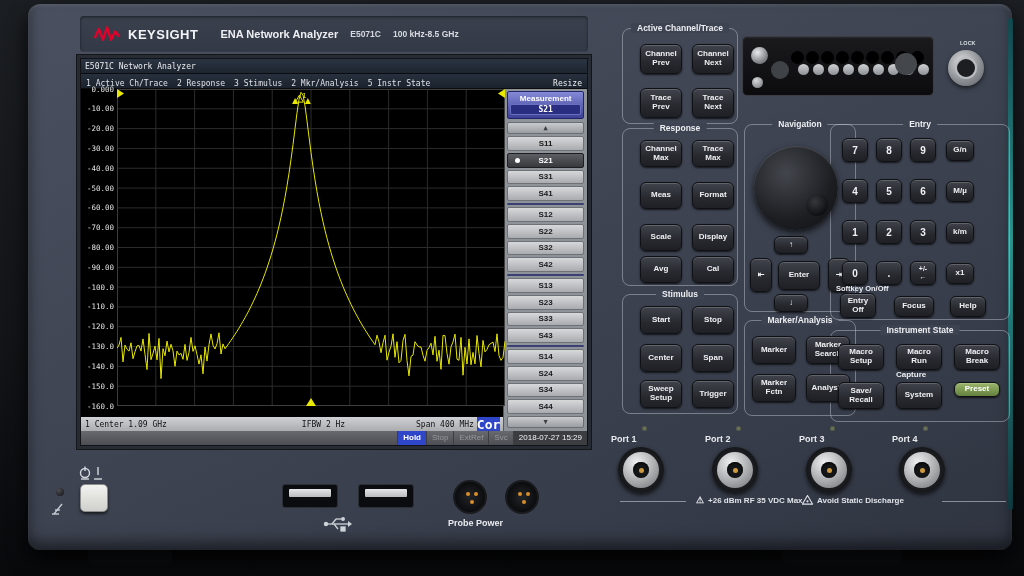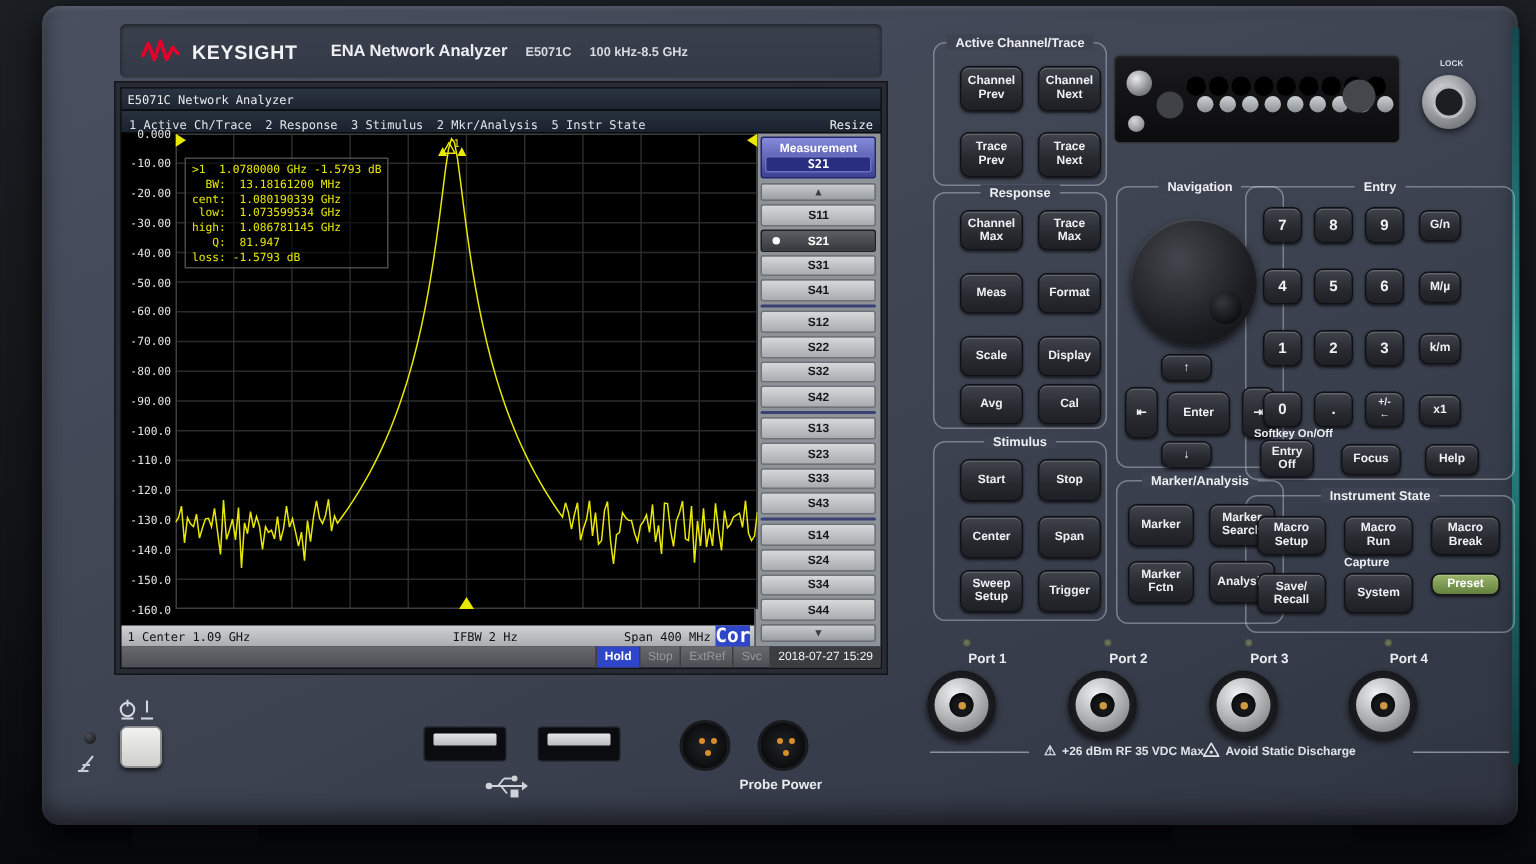--- a/index.html
+++ b/index.html
@@ -93,21 +93,21 @@
   .lock-label { position:absolute; left:960px; top:40px; color:#d9dce2; font-size:5.5px; font-weight:bold; }
   
   .pwr-btn { position:absolute; left:80px; top:484px; width:28px; height:28px; border-radius:5px;
            background:linear-gradient(#f2f2f0,#cfcfcb); border:1px solid #8c8d8c; box-shadow:0 2px 3px rgba(0,0,0,.6); }
   .usb { position:absolute; width:56px; height:24px; background:#0b0c0f; border-radius:3px; border:1px solid #2c2f36;
            display:flex; align-items:flex-start; justify-content:center; padding-top:4px; }
   .usb-tongue { width:42px; height:8px; background:linear-gradient(#e3e5e7,#b9bbbd); border-radius:1px; }
   .probe-conn { position:absolute; width:34px; height:34px; border-radius:50%;
            background:radial-gradient(circle, #232427 0%, #0b0c0e 70%); border:2px solid #1a1b1e; }
   .ppin { position:absolute; width:4px; height:4px; border-radius:50%; background:#d98e2b; }
-  .io-label { position:absolute; color:#e9ebef; font-size:9px; font-weight:bold; text-align:right; }
+  .io-label { position:absolute; color:#e9ebef; font-size:9px; font-weight:bold; text-align:left; }
   .port-outer { position:absolute; width:46px; height:46px; border-radius:50%;
            background:radial-gradient(circle, #1c1d20 55%, #0a0b0d 100%); box-shadow:0 2px 4px rgba(0,0,0,.7); }
   .port-ring { position:absolute; left:5px; top:5px; width:36px; height:36px; border-radius:50%;
            background:radial-gradient(circle at 38% 30%, #f0f1f2, #a9abad 55%, #6d7073 100%); }
   .port-hole { position:absolute; left:10px; top:10px; width:16px; height:16px; border-radius:50%; background:#151618;
            box-shadow:inset 0 1px 3px #000; }
   .port-pin { position:absolute; left:5.5px; top:5.5px; width:5px; height:5px; border-radius:50%; background:#cf9a3e; }
   .port-led { position:absolute; width:5px; height:5px; border-radius:50%; background:#70785f; box-shadow:inset 0 0 2px #2c2f26; }
   .warn-line { position:absolute; height:1px; background:rgba(210,215,225,.55); top:501px; }
   .warn-text { position:absolute; top:495px; color:#dfe2e8; font-size:8px; font-weight:bold; display:flex; align-items:center; gap:4px; }
@@ -203,27 +203,21 @@
                 <line x1="0" y1="317" x2="388" y2="317" stroke="#2c2c2c" stroke-width="1"></line>
                 <rect x="0.5" y="0.5" width="387" height="316" fill="none" stroke="#3e3e3e"></rect>
                 <polyline points="0.0,259.2 2.0,256.1 4.0,248.4 6.0,272.9 8.0,256.1 10.0,260.2 12.0,262.1 14.0,253.8 16.0,269.7 18.0,262.8 20.0,256.9 22.0,256.5 24.0,262.1 26.0,249.9 28.0,265.3 30.0,280.6 32.0,244.4 34.0,270.7 36.0,264.4 38.0,257.1 40.0,270.9 42.0,249.4 44.0,289.6 46.0,259.6 48.0,266.8 50.0,252.1 52.0,262.9 54.0,255.3 56.0,261.8 58.0,277.3 60.0,262.1 62.0,265.9 64.0,264.4 66.0,270.3 68.0,255.4 70.0,271.4 72.0,263.4 74.0,248.4 76.0,262.4 78.0,256.8 80.0,265.6 82.0,275.1 84.0,265.8 86.0,284.8 88.0,258.1 90.0,272.1 92.0,255.7 94.0,244.9 96.0,256.3 98.0,260.0 100.0,254.7 102.0,243.8 104.0,265.0 106.0,254.9 108.0,259.8 110.0,257.0 112.0,254.2 114.0,251.4 116.0,248.4 118.0,245.4 120.0,242.3 122.0,239.1 124.0,235.7 126.0,232.3 128.0,228.7 130.0,225.1 132.0,221.3 134.0,217.3 136.0,213.2 138.0,208.9 140.0,204.5 142.0,199.8 144.0,195.0 146.0,189.9 148.0,184.5 150.0,178.9 152.0,172.9 154.0,166.6 156.0,159.9 158.0,152.8 160.0,145.2 162.0,137.0 164.0,128.2 166.0,118.6 168.0,108.2 170.0,96.8 172.0,84.3 174.0,70.5 176.0,55.6 178.0,39.7 180.0,23.8 182.0,10.4 184.0,3.4 186.0,6.0 188.0,16.8 190.0,31.9 192.0,47.9 194.0,63.4 196.0,77.8 198.0,90.9 200.0,102.8 202.0,113.7 204.0,123.6 206.0,132.8 208.0,141.3 210.0,149.2 212.0,156.5 214.0,163.4 216.0,169.9 218.0,176.0 220.0,181.8 222.0,187.3 224.0,192.5 226.0,197.5 228.0,202.3 230.0,206.8 232.0,211.2 234.0,215.3 236.0,219.4 238.0,223.2 240.0,227.0 242.0,230.6 244.0,234.1 246.0,237.5 248.0,240.7 250.0,243.9 252.0,247.0 254.0,250.0 256.0,252.9 258.0,255.7 260.0,246.2 262.0,252.9 264.0,263.7 266.0,253.8 268.0,246.2 270.0,271.2 272.0,263.2 274.0,257.3 276.0,244.8 278.0,268.3 280.0,252.7 282.0,273.8 284.0,271.5 286.0,251.4 288.0,245.3 290.0,271.5 292.0,286.9 294.0,267.4 296.0,266.1 298.0,252.7 300.0,256.0 302.0,257.9 304.0,258.0 306.0,266.3 308.0,272.2 310.0,261.4 312.0,258.6 314.0,254.2 316.0,265.9 318.0,247.3 320.0,272.3 322.0,261.2 324.0,280.3 326.0,246.4 328.0,246.7 330.0,264.4 332.0,275.2 334.0,257.9 336.0,252.9 338.0,245.1 340.0,270.2 342.0,271.3 344.0,248.4 346.0,286.2 348.0,258.3 350.0,275.0 352.0,249.9 354.0,275.8 356.0,263.4 358.0,274.9 360.0,246.5 362.0,264.3 364.0,277.9 366.0,251.4 368.0,262.9 370.0,260.5 372.0,255.7 374.0,254.4 376.0,253.1 378.0,262.6 380.0,244.8 382.0,266.6 384.0,271.4 386.0,268.4 388.0,252.3" fill="none" stroke="#e8e800" stroke-width="1"></polyline>
                 <polygon points="0,0 0,9 7,4.5" fill="#e8e800"></polygon>
                 <polygon points="388,0 388,9 381,4.5" fill="#e8e800"></polygon>
                 <polygon points="189.00000000000006,317 199.00000000000006,317 194.00000000000006,309" fill="#e8e800"></polygon>
                 <polygon points="182.36000000000004,6.128988124999999 178.36000000000004,13.128988125 186.36000000000004,13.128988125" fill="none" stroke="#e8e800"></polygon>
                 <text x="185.36000000000004" y="9.128988125" font-size="7" fill="#e8e800">1</text>
                 <polygon points="178.09154797999994,9.074125 175.09154797999994,15.074125 181.09154797999994,15.074125" fill="#e8e800"></polygon>
                 <polygon points="190.87771064999998,9.074125 187.87771064999998,15.074125 193.87771064999998,15.074125" fill="#e8e800"></polygon>
-              </svg><div class="mkr-box">&gt;1  1.0780000 GHz -1.5793 dB
-  BW:  13.18161200 MHz
-cent:  1.080190339 GHz
- low:  1.073599534 GHz
-high:  1.086781145 GHz
-   Q:  81.947
-loss: -1.5793 dB</div></div>
+              </svg></div>
         </div>
         <div class="scale-bar">
           <span class="scale-l">1 Center 1.09 GHz</span>
           <span class="scale-c">IFBW 2 Hz</span>
           <span class="scale-r">
             <span>Span 400 MHz</span>
             <span class="cor-badge">Cor</span>
           </span>
         </div>
       </div>

